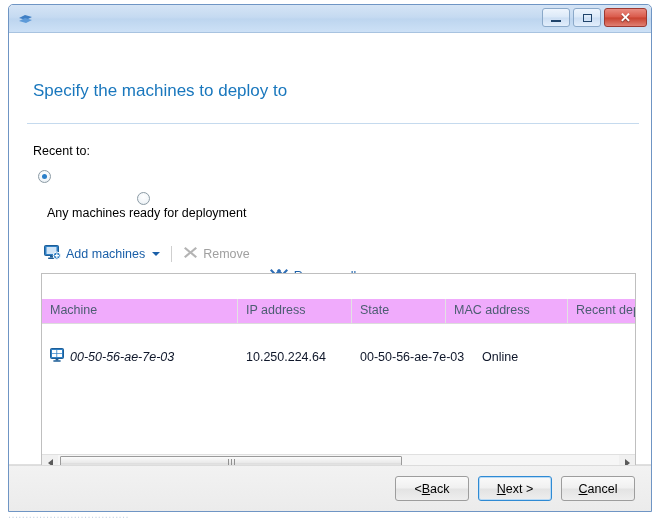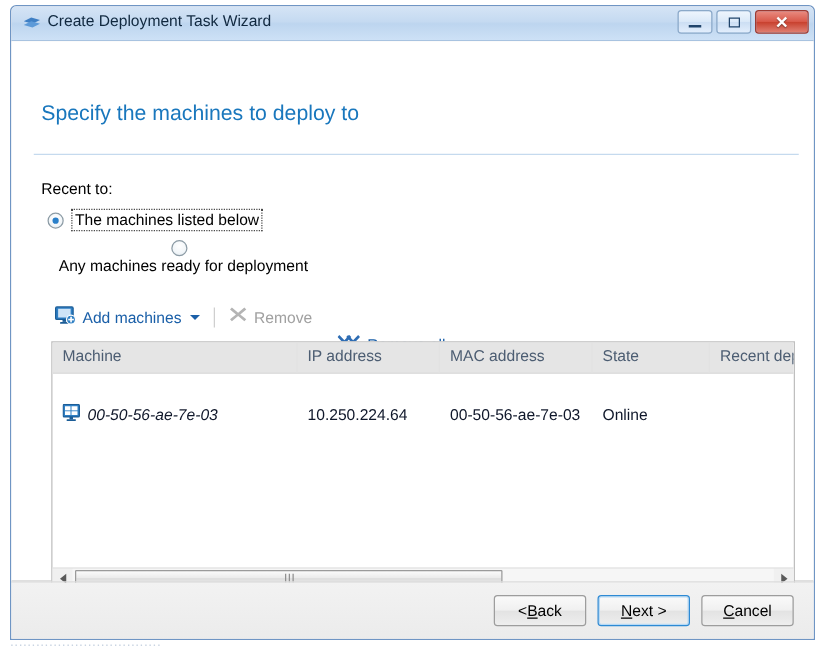--- a/index.html
+++ b/index.html
@@ -233,22 +233,23 @@
     width: 595px;
     height: 198px;
     border: 1px solid #bfbfbf;
     background: #ffffff;
     box-sizing: border-box;
     overflow: hidden;
   }
   .grid-head {
     display: flex;
     height: 24px;
-    background: #e5e5e5;
+    background: #f0abfc;
     border-bottom: 1px solid #dcdcdc;
+    margin-top: 25px;
   }
   .gh {
     font-size: 12.5px;
     color: #4c5d72;
     padding: 4px 0 0 8px;
     box-sizing: border-box;
     border-right: 1px solid #e2e2e2;
     white-space: nowrap;
     overflow: hidden;
     flex: 0 0 auto;
@@ -365,21 +366,20 @@
 
   <div class="window">
 
     <div class="titlebar">
       <span class="title-icon">
         <svg width="15" height="13" viewBox="0 0 15 13">
           <path d="M1 5 L7 2 L14 4 L8 7 Z" fill="#3f7fc4"></path>
           <path d="M1 8 L7 5 L14 7 L8 10 Z" fill="#5d9ad8"></path>
         </svg>
       </span>
-      <span class="title-text">Create Deployment Task Wizard</span>
       <div class="winbtns">
         <div class="winbtn">
           <span class="glyph-min"></span>
         </div>
         <div class="winbtn">
           <span class="glyph-max"></span>
         </div>
         <div class="winbtn close">
           <span class="glyph-close">✕</span>
         </div>
@@ -388,21 +388,20 @@
 
     <div class="content">
 
       <div class="page-title">Specify the machines to deploy to</div>
       <div class="title-rule"></div>
 
       <div class="deploy-label">Recent to:</div>
 
       <div class="radio-row r1">
         <span class="radio checked"></span>
-        <span class="radio-label focused">The machines listed below</span>
       </div>
 
       <div class="radio-row r2">
         <span class="radio"></span>
         <span class="radio-label">Any machines ready for deployment</span>
       </div>
 
       <div class="toolbar">
 
         <div class="tb-item">
@@ -442,22 +441,22 @@
           <span class="tb-text">Remove all</span>
         </div>
 
       </div>
 
       <div class="grid">
 
         <div class="grid-head">
           <div class="gh" style="width:196px">Machine</div>
           <div class="gh" style="width:114px">IP address</div>
+          <div class="gh" style="width:94px">State</div>
           <div class="gh" style="width:122px">MAC address</div>
-          <div class="gh" style="width:94px">State</div>
           <div class="gh" style="width:67px">Recent dep</div>
         </div>
 
         <div class="grid-body">
           <div class="grow">
             <div class="gc machine" style="width:196px">
               <span class="row-icon">
                 <svg width="14" height="14" viewBox="0 0 14 14">
                   <rect x="0.5" y="0.5" width="13" height="10" rx="1" fill="#2e7fc4" stroke="#1c5d97"></rect>
                   <rect x="2" y="2" width="4.4" height="3.3" fill="#ffffff"></rect>

